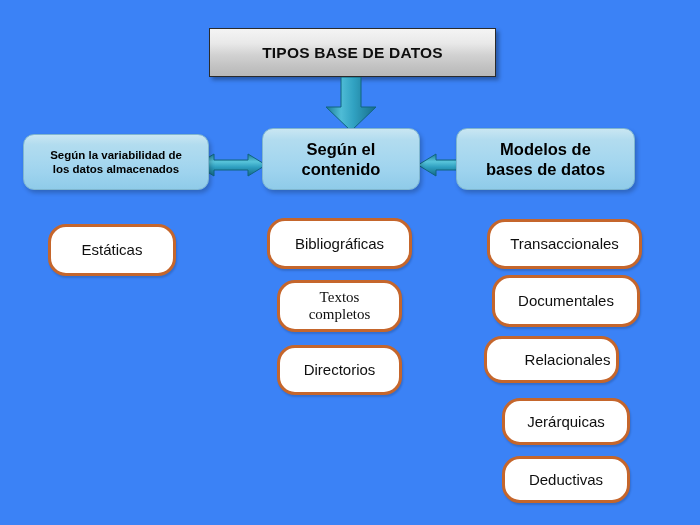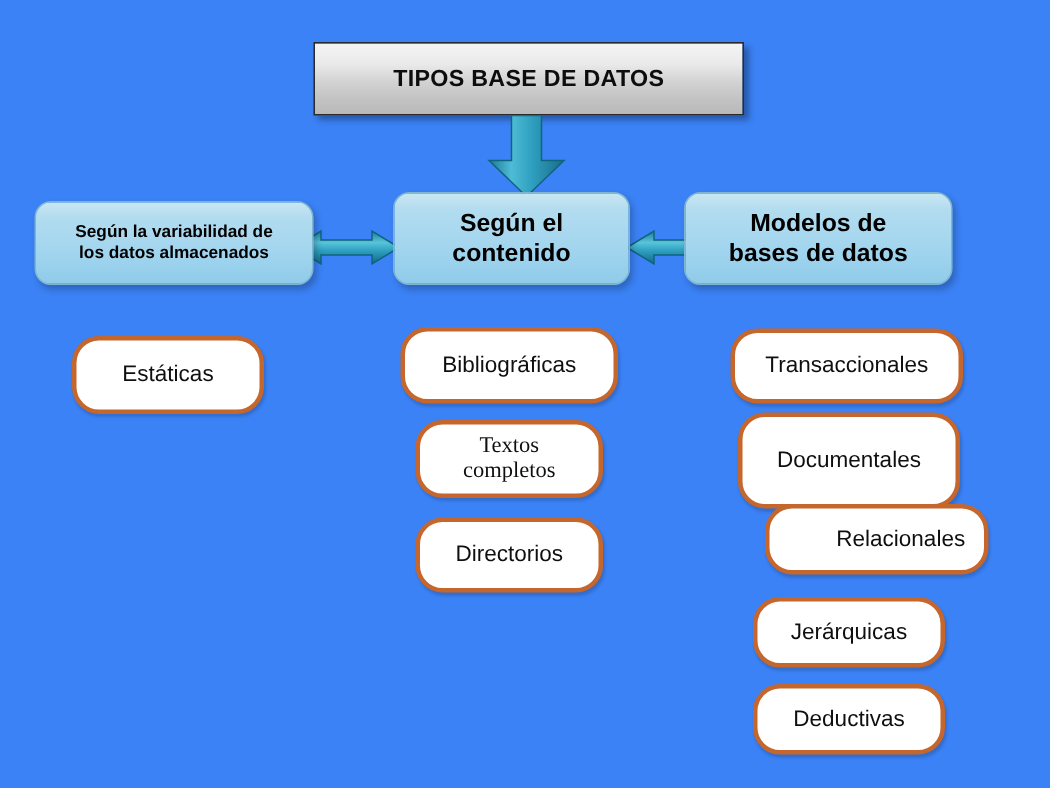--- a/index.html
+++ b/index.html
@@ -167,24 +167,24 @@
   <div class="orange-box" style="left:277px; top:280px; width:125px; height:52px;font-family:Liberation Serif, serif;">
     <span>Textos<br>completos</span>
   </div>
   <div class="orange-box" style="left:277px; top:345px; width:125px; height:50px;">
     <span>Directorios</span>
   </div>
 
   <div class="orange-box" style="left:487px; top:219px; width:155px; height:50px;">
     <span>Transaccionales</span>
   </div>
-  <div class="orange-box" style="left:492px; top:275px; width:148px; height:64px;">
+  <div class="orange-box" style="left:492px; top:275px; width:148px; height:52px;">
     <span>Documentales</span>
   </div>
-  <div class="orange-box" style="left:510px; top:336px; width:149px; height:47px;padding-left:32px;">
+  <div class="orange-box" style="left:484px; top:336px; width:135px; height:47px;padding-left:32px;">
     <span>Relacionales</span>
   </div>
   <div class="orange-box" style="left:502px; top:398px; width:128px; height:47px;">
     <span>Jerárquicas</span>
   </div>
   <div class="orange-box" style="left:502px; top:456px; width:128px; height:47px;">
     <span>Deductivas</span>
   </div>
 
 </div>

